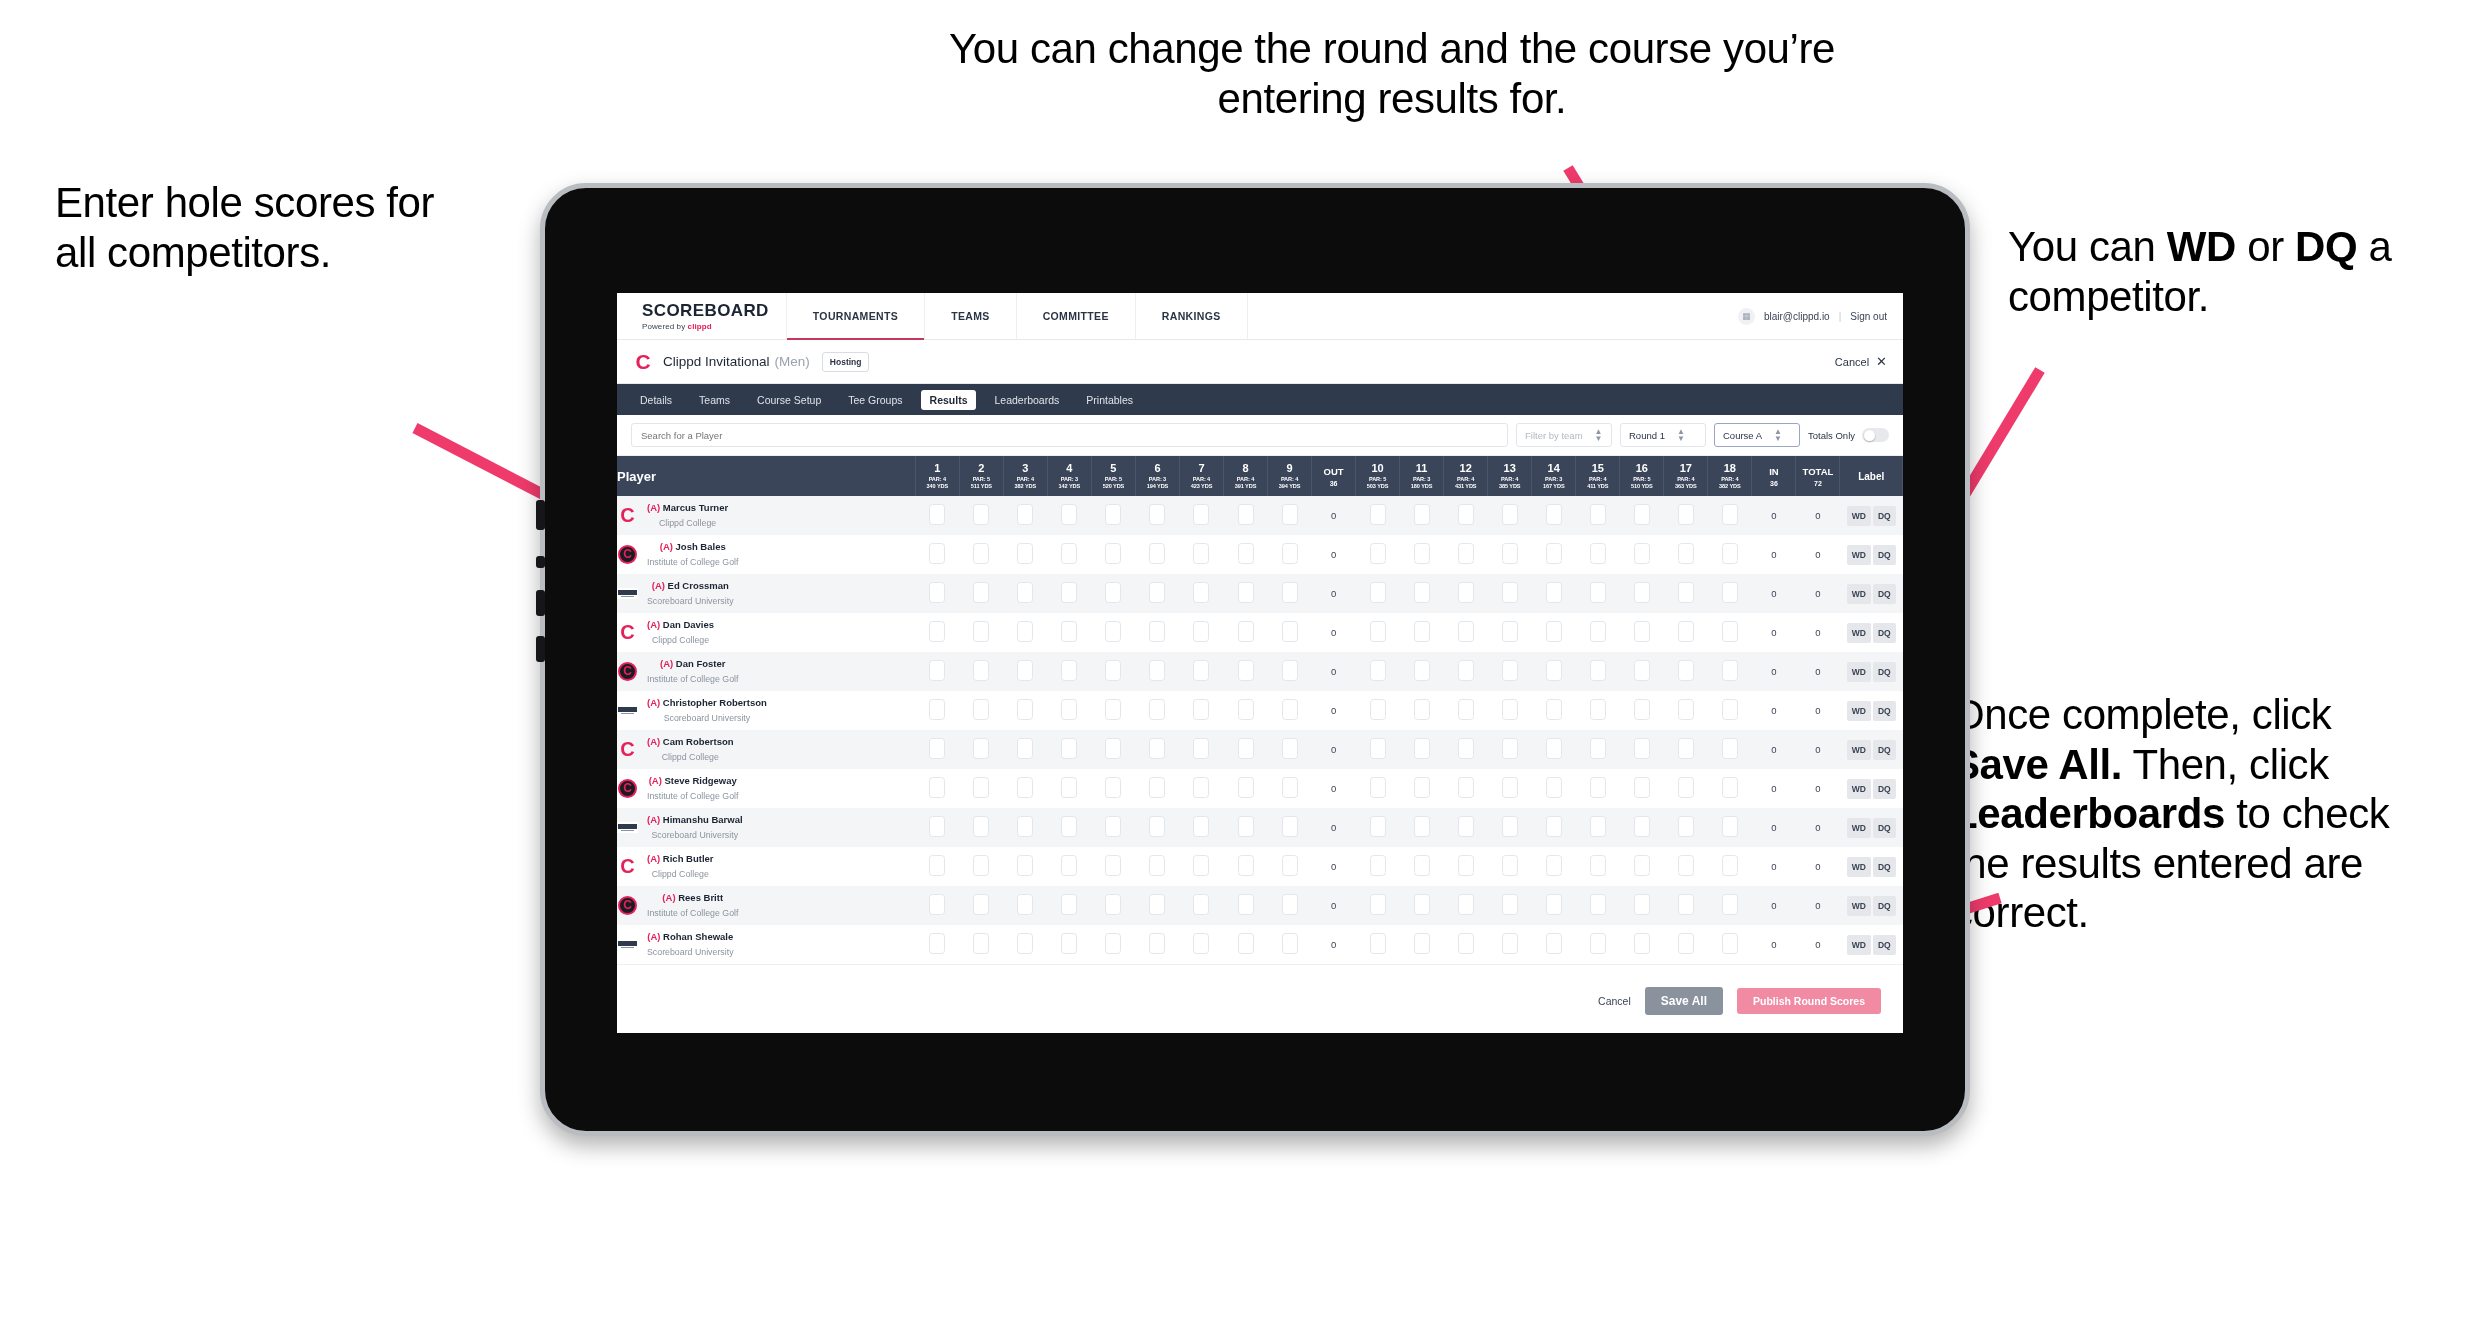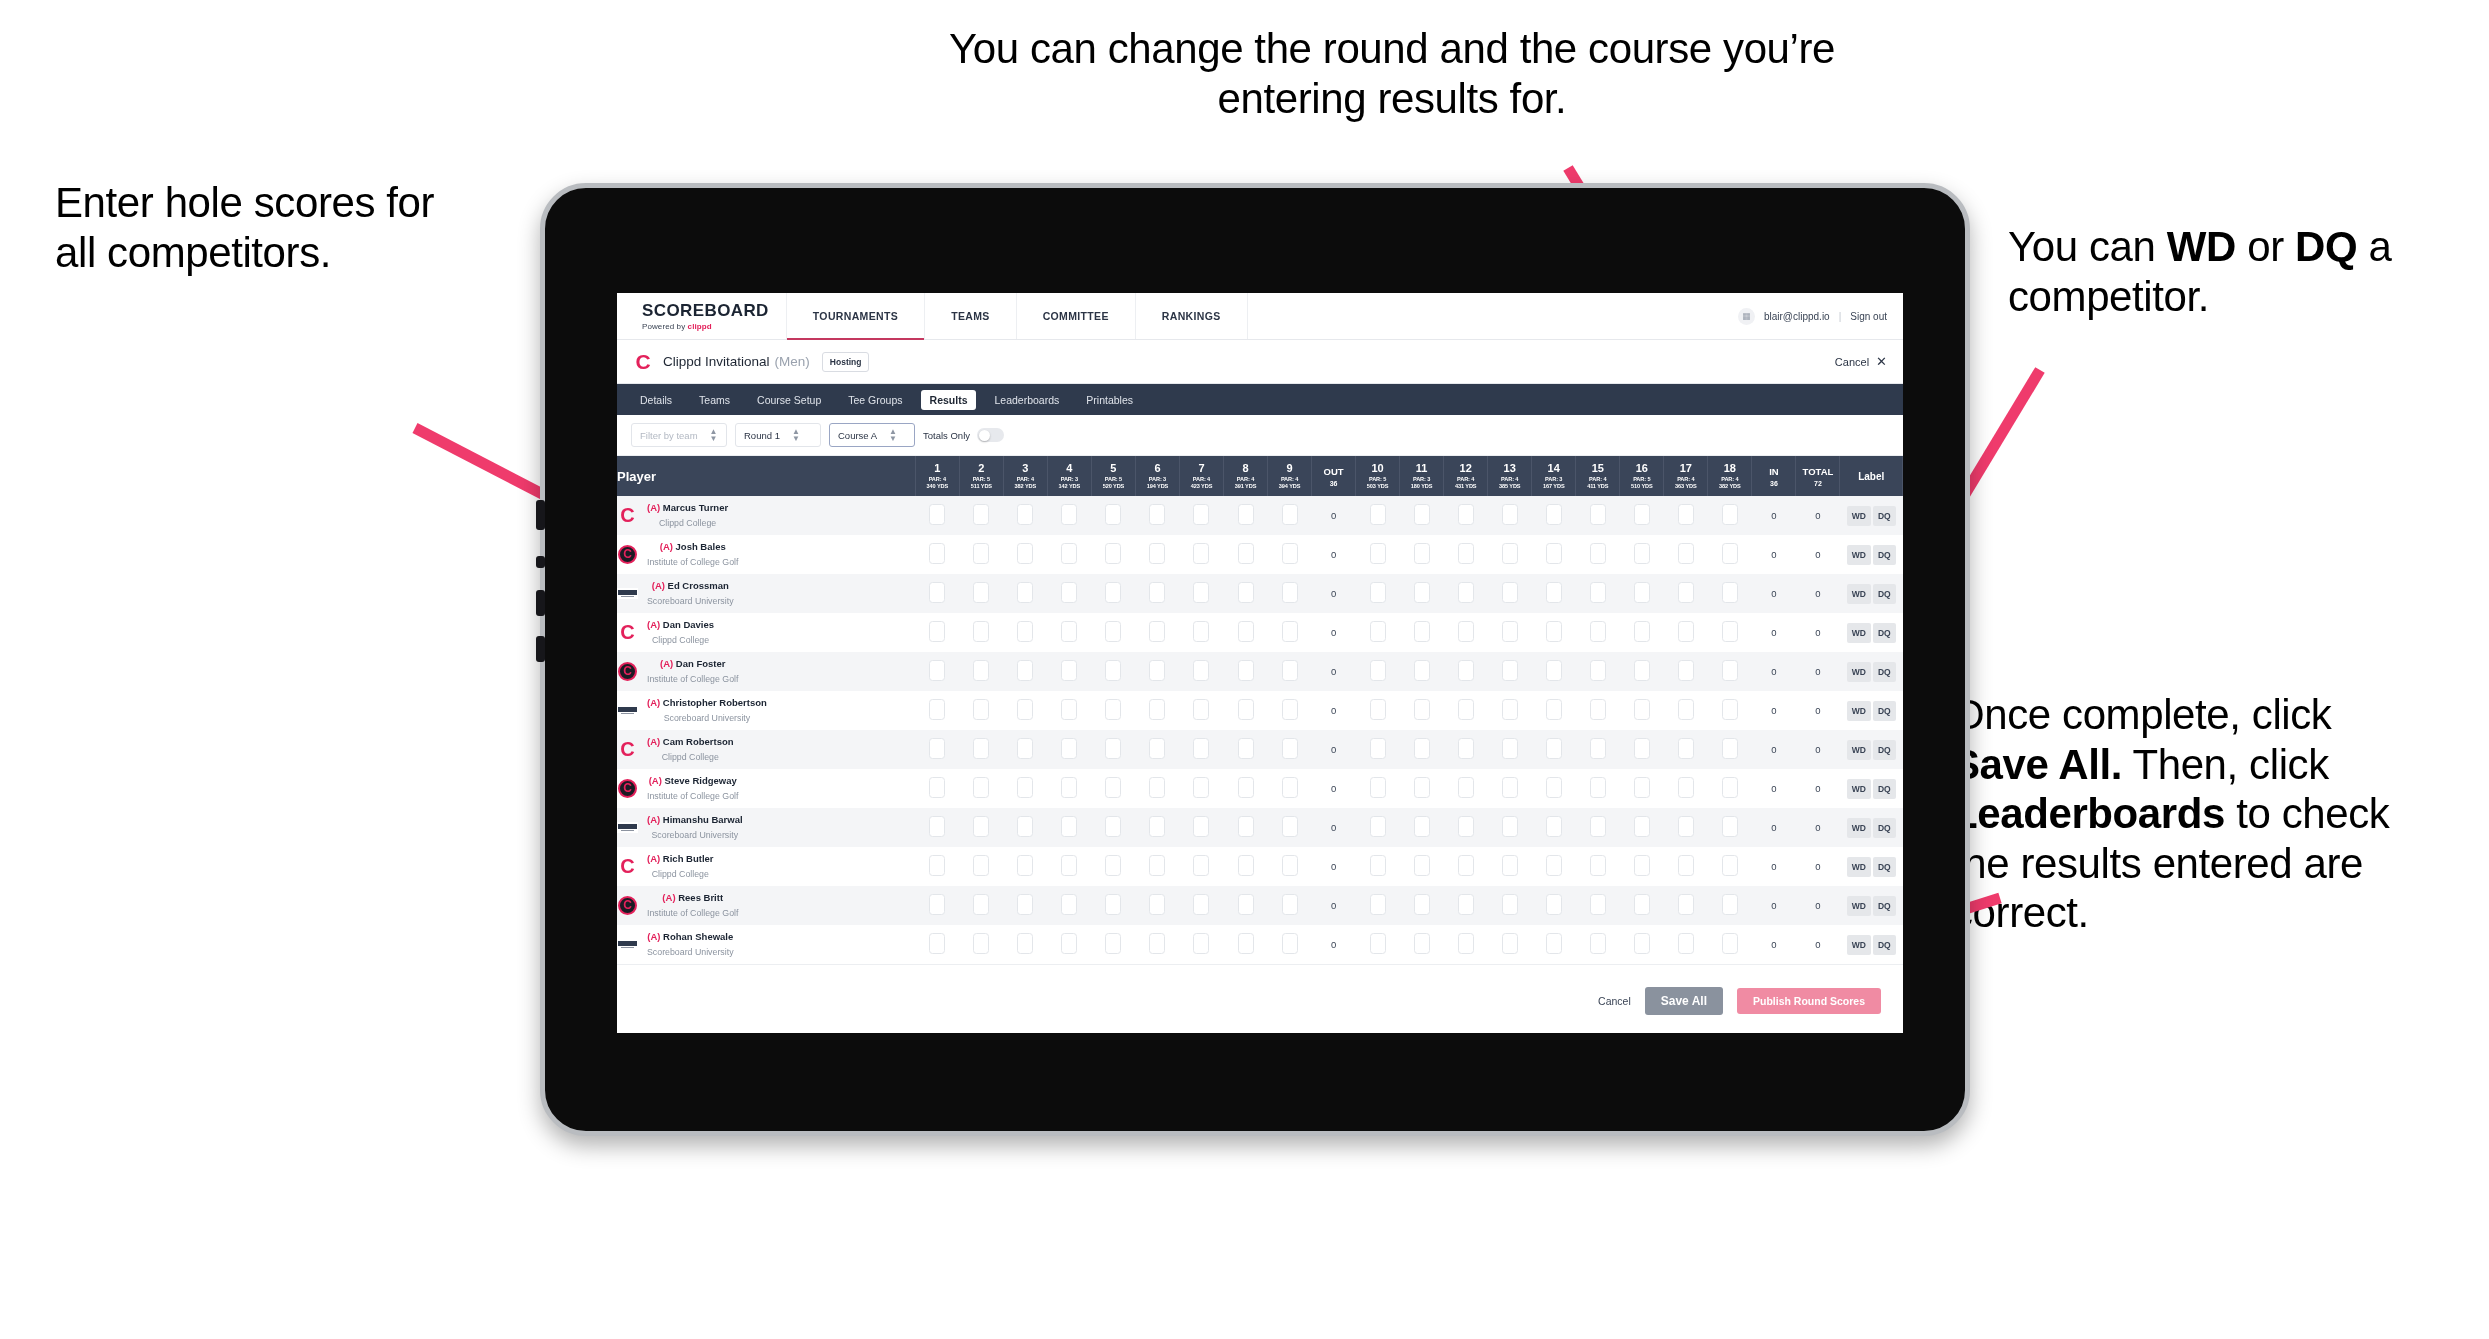--- a/index.html
+++ b/index.html
@@ -286,20 +286,21 @@
       <div class="subnav-item">Details</div>
       <div class="subnav-item">Teams</div>
       <div class="subnav-item">Course Setup</div>
       <div class="subnav-item">Tee Groups</div>
       <div class="subnav-item active">Results</div>
       <div class="subnav-item">Leaderboards</div>
       <div class="subnav-item">Printables</div>
     </div>
 
     <div id="filterbar">
+      <input id="search-input" type="text" placeholder="Search for a Player" style="">
       <div class="sel placeholder" id="sel-team">
         <span>Filter by team</span>
         <span class="caret">▲<span style="display:block;margin-top:-1px;">▼</span></span>
       </div>
       <div class="sel" id="sel-round">
         <span>Round 1</span>
         <span class="caret">▲<span style="display:block;margin-top:-1px;">▼</span></span>
       </div>
       <div class="sel focused" id="sel-course">
         <span>Course A</span>

